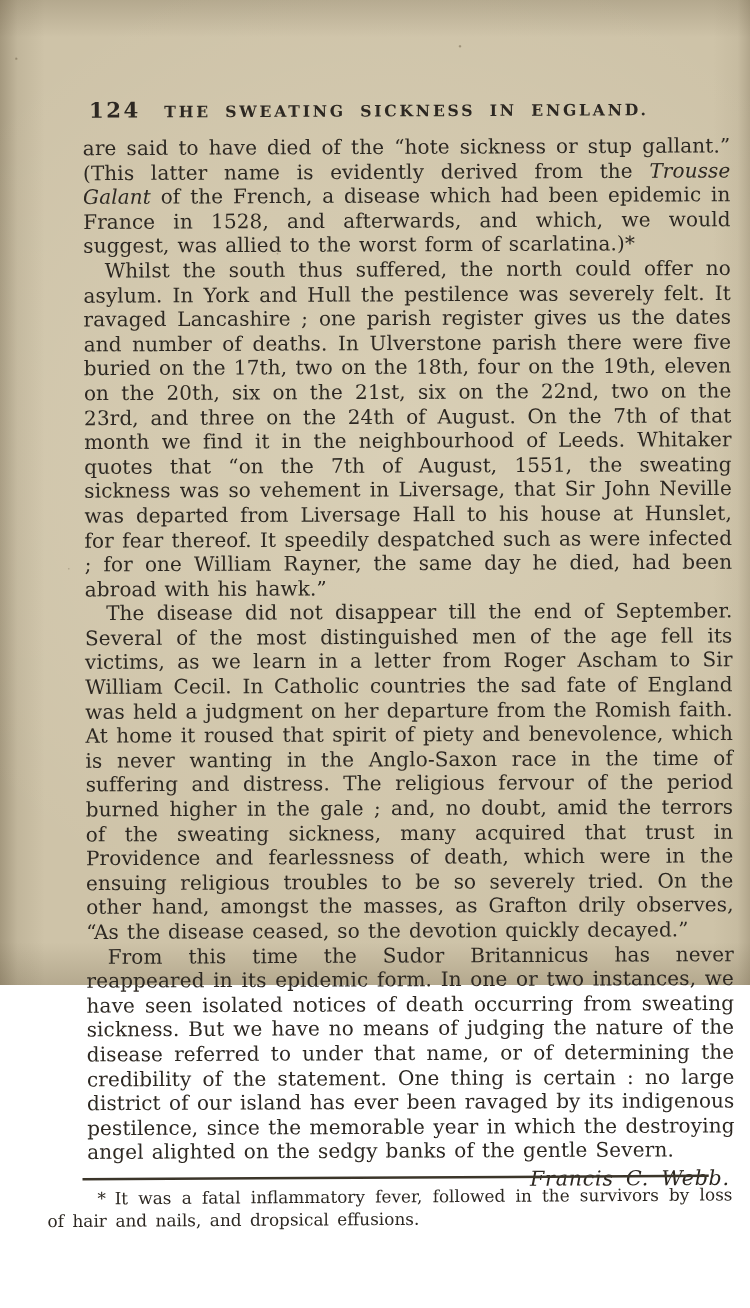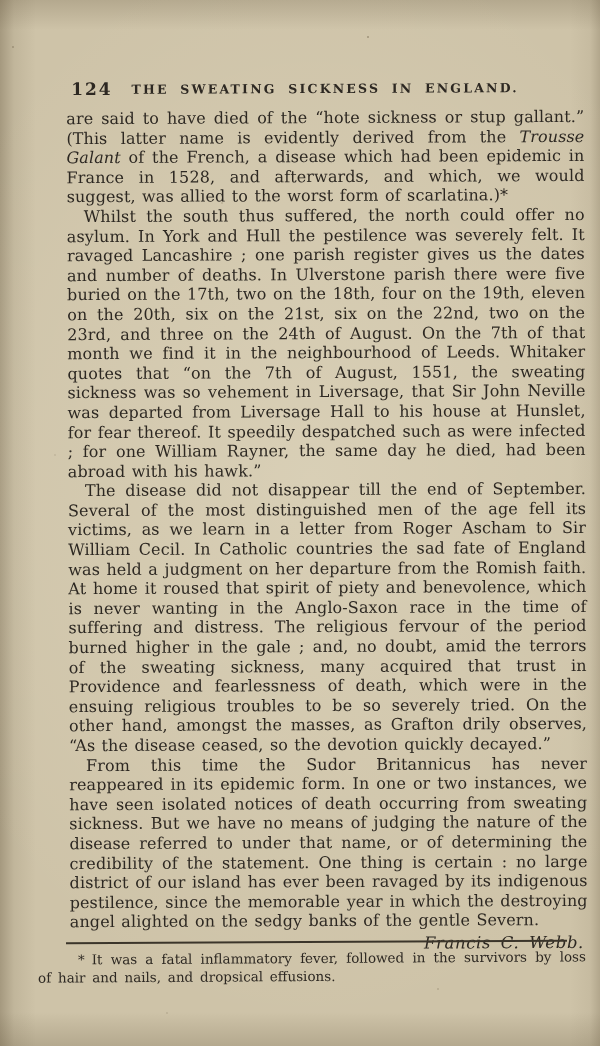--- a/index.html
+++ b/index.html
@@ -10,21 +10,21 @@
   html, body {
     margin: 0;
     padding: 0;
     width: 600px;
     height: 1046px;
     overflow: hidden;
   }
   .page {
     position: relative;
     width: 600px;
-    height: 1046px;
+    height: 788px;
     background-color: var(--color-paper);
     background-image:
       radial-gradient(circle 2px at 368px 37px, rgba(72,58,36,0.55), rgba(72,58,36,0) 70%),
       radial-gradient(circle 2px at 13px 47px,  rgba(72,58,36,0.45), rgba(72,58,36,0) 70%),
       radial-gradient(circle 1.5px at 222px 203px, rgba(72,58,36,0.4), rgba(72,58,36,0) 70%),
       radial-gradient(circle 1.5px at 491px 726px, rgba(72,58,36,0.35), rgba(72,58,36,0) 70%),
       radial-gradient(circle 2px at 438px 989px, rgba(72,58,36,0.3), rgba(72,58,36,0) 70%),
       radial-gradient(circle 1.5px at 167px 1013px, rgba(72,58,36,0.35), rgba(72,58,36,0) 70%),
       radial-gradient(circle 1.5px at 55px 455px, rgba(72,58,36,0.3), rgba(72,58,36,0) 70%),
       radial-gradient(ellipse 120% 90% at 52% 46%, rgba(255,250,232,0.22) 0%, rgba(255,250,232,0) 58%),

